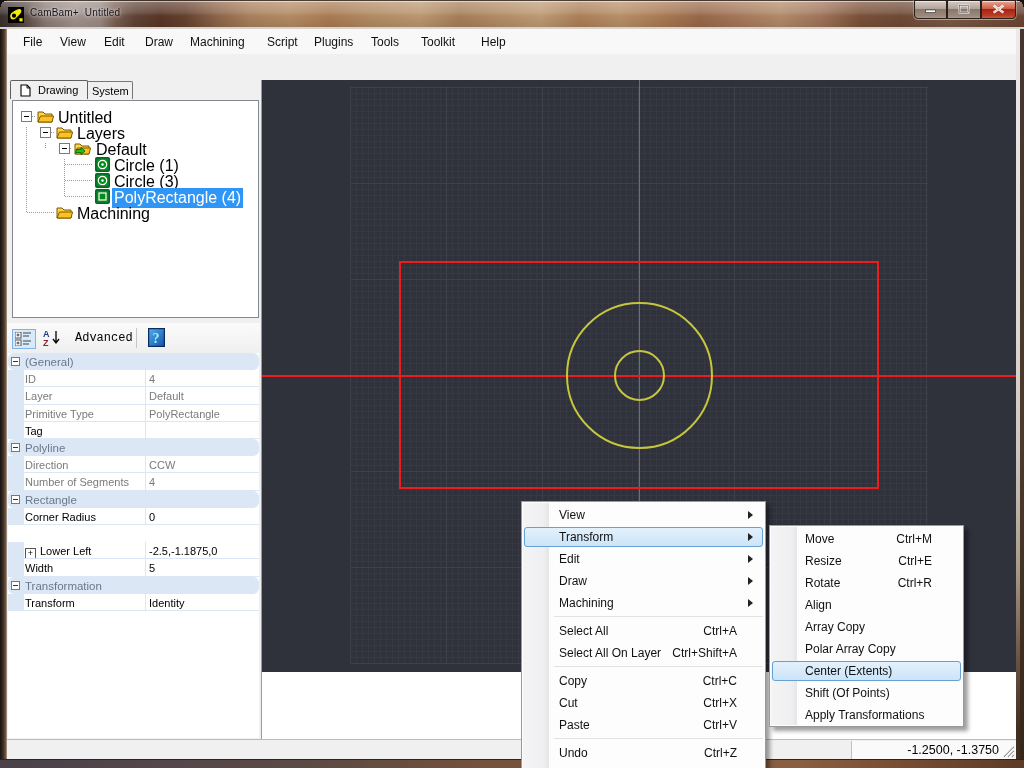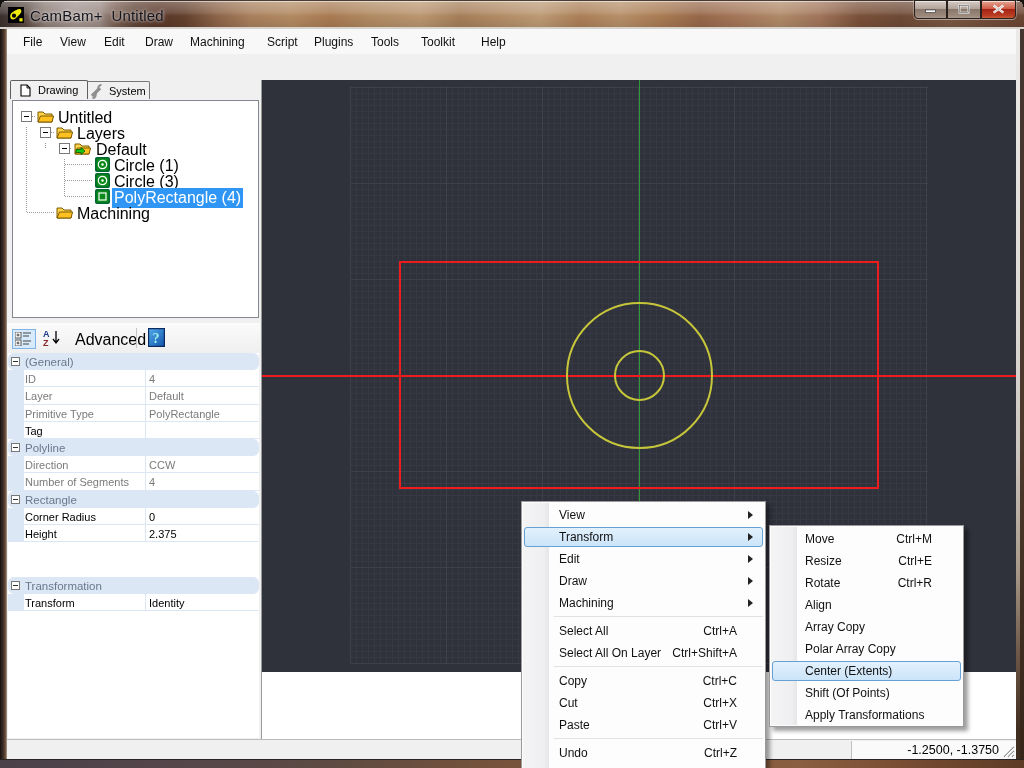--- a/index.html
+++ b/index.html
@@ -17,21 +17,21 @@
         #a87a52 330px, #b08a62 370px, #ba9670 420px, #a57e58 460px,
         #b28c66 500px, #bc9a74 540px, #ab7f57 580px, #b68f68 620px,
         #a97b53 660px, #97684a 700px, #a5775a 740px, #b08a68 780px,
         #a0745a 820px, #7a5038 860px, #6e4a36 900px, #7a5844 950px, #6a4432 1024px);
   }
   #titlebar .topline{position:absolute;left:4px;top:1px;right:4px;height:1px;background:rgba(255,255,255,.55);border-radius:3px;}
   #titlebar .topdark{position:absolute;left:0;top:0;width:100%;height:1px;background:rgba(34,24,18,.75);}
   #titlebar .cornl{position:absolute;left:0;top:0;width:7px;height:7px;background:radial-gradient(circle at 7px 7px, transparent 6.5px, #14100d 6.5px);}
   #titlebar .cornr{position:absolute;right:0;top:0;width:7px;height:7px;background:radial-gradient(circle at 0px 7px, transparent 6.5px, #14100d 6.5px);}
   #titlebar .botline{position:absolute;left:0;bottom:0;width:100%;height:2px;background:#d6d2ce;}
-  #tb-title{position:absolute;left:30px;top:7px;font-size:15px;color:#15151d;letter-spacing:.2px;text-shadow:0 0 3px rgba(255,255,255,.85),0 0 7px rgba(255,255,255,.45);}
+  #tb-title{position:absolute;left:30px;top:7px;font-size:10px;color:#15151d;letter-spacing:.2px;text-shadow:0 0 3px rgba(255,255,255,.85),0 0 7px rgba(255,255,255,.45);}
   
   .capbtn{position:absolute;top:0;height:19px;border:1px solid #27201c;box-sizing:border-box;}
   #cap-min{left:914px;width:33px;border-radius:0 0 0 4px;
     background:linear-gradient(180deg,#d5cac4 0%,#b2a49b 45%,#8a786d 50%,#9c897b 88%,#ab9a8d 100%);
     box-shadow:0 1px 0 rgba(255,255,255,.45),-1px 0 0 rgba(255,255,255,.25);}
   #cap-max{left:947px;width:34px;
     background:linear-gradient(180deg,#d5cac4 0%,#b2a49b 45%,#8a786d 50%,#9c897b 88%,#ab9a8d 100%);
     box-shadow:0 1px 0 rgba(255,255,255,.45);}
   #cap-close{left:981px;width:35px;border-radius:0 0 4px 0;
     background:linear-gradient(180deg,#e5a895 0%,#d05c46 45%,#a62415 50%,#b83c22 85%,#c85a34 100%);
@@ -63,32 +63,32 @@
   #combo{position:absolute;left:120px;top:1px;width:90px;height:23px;background:#fff;}
   #combo .txt{position:absolute;left:5px;top:5px;font-size:12px;color:#111;}
   #combo .btn{position:absolute;right:1px;top:1px;width:12px;height:21px;background:#ebebeb;}
   #combo .btn:after{content:"";position:absolute;left:2px;top:9px;border:4px solid transparent;border-top:4px solid #111;}
   .cicon{position:absolute;top:4px;width:14px;height:14px;box-shadow:2px 2px 0 rgba(30,30,90,.85);}
   .cicon svg{position:absolute;left:0;top:0;}
   
   #leftpanel{left:7px;top:80px;width:253px;height:659px;background:#f0f0f0;}
   .tab{position:absolute;box-sizing:border-box;font-size:11px;color:#000;background:#f0f0f0;}
   #tab1{left:3px;top:0px;width:78px;height:19px;border:1px solid #5f5f5f;border-bottom:none;border-radius:2px 2px 0 0;z-index:2;}
-  #tab2{left:77px;top:1px;width:66px;height:18px;border:1px solid #777;border-bottom:none;border-left:none;border-radius:0 2px 0 0;}
+  #tab2{left:60px;top:1px;width:66px;height:18px;border:1px solid #777;border-bottom:none;border-left:none;border-radius:0 2px 0 0;}
   #tree{position:absolute;left:5px;top:20px;width:245px;height:216px;background:#fff;border:1px solid #828790;}
   .trow{position:absolute;height:16px;font-size:16px;color:#000;white-space:nowrap;}
   .texp{position:absolute;width:11px;height:11px;box-sizing:border-box;border:1px solid #7a7a7a;background:#fff;}
   .texp:before{content:"";position:absolute;left:2px;top:4px;width:5px;height:1px;background:#000;}
   .tsel{background:#2f96f5;color:#fff;padding:1px 2px 2px 2px;margin-left:-2px;}
   
   #proptb{position:absolute;left:0px;top:243px;width:253px;height:30px;
      background:linear-gradient(180deg,#fbfbfb,#efefef);}
   #proptb .cat{position:absolute;left:5px;top:6px;width:24px;height:20px;box-sizing:border-box;
      background:#d6eafc;border:1px solid #7eb4ea;}
-  #proptb .adv{position:absolute;left:68px;top:8px;font-size:16px;color:#000;}
+  #proptb .adv{position:absolute;left:68px;top:8px;font-size:12px;color:#000;font-family:Liberation Mono, monospace;}
   #proptb .sep{position:absolute;left:129px;top:5px;width:1px;height:20px;background:#c6c6c6;}
   
   #propgrid{position:absolute;left:1px;top:273px;width:251px;height:385px;background:#fff;font-size:11px;}
   .prow{position:absolute;left:0;width:251px;height:17.2px;}
   .prow .strip{position:absolute;left:0;top:0;width:15px;height:100%;background:#dce7f5;border-right:1px solid #dce7f5;}
   .prow.cat{background:#dce7f5;color:#69788c;border-radius:6px;}
   .prow .lbl{position:absolute;left:17px;top:3px;color:#7b7b7b;}
   .prow .val{position:absolute;left:141px;top:3px;color:#7b7b7b;}
   .prow .vline{position:absolute;left:137px;top:0;width:1px;height:100%;background:#dce7f5;}
   .prow .bline{position:absolute;left:16px;right:0;bottom:0;height:1px;background:#dce7f5;}
@@ -479,25 +479,32 @@
         <div class="pexp"></div>
         <span class="ctext">Rectangle</span>
       </div>
       <div class="prow blk" style="top:154.79999999999998px">
         <div class="strip"></div>
         <span class="lbl">Corner Radius</span>
         <div class="vline"></div>
         <span class="val">0</span>
         <div class="bline"></div>
       </div>
-      <div class="prow blk" style="top:171.99999999999997px">
-        <div class="strip"></div>
-        <span class="lbl">Height</span>
-        <div class="vline"></div>
-        <span class="val">2.375</span>
+      <div class="prow blk" style="top:189.19999999999996px">
+        <div class="strip"></div>
+        <span class="lbl"><span style="display:inline-block;width:9px;height:9px;border:1px solid #555;position:relative;top:1px;margin-right:4px;font-size:9px;line-height:8px;text-align:center;color:#000">+</span>Lower Left</span>
+        <div class="vline"></div>
+        <span class="val">-2.5,-1.1875,0</span>
+        <div class="bline"></div>
+      </div>
+      <div class="prow blk" style="top:206.39999999999995px">
+        <div class="strip"></div>
+        <span class="lbl">Width</span>
+        <div class="vline"></div>
+        <span class="val">5</span>
         <div class="bline"></div>
       </div>
       <div class="prow cat" style="top:223.59999999999994px">
         <div class="pexp"></div>
         <span class="ctext">Transformation</span>
       </div>
       <div class="prow blk" style="top:240.79999999999993px">
         <div class="strip"></div>
         <span class="lbl">Transform</span>
         <div class="vline"></div>

